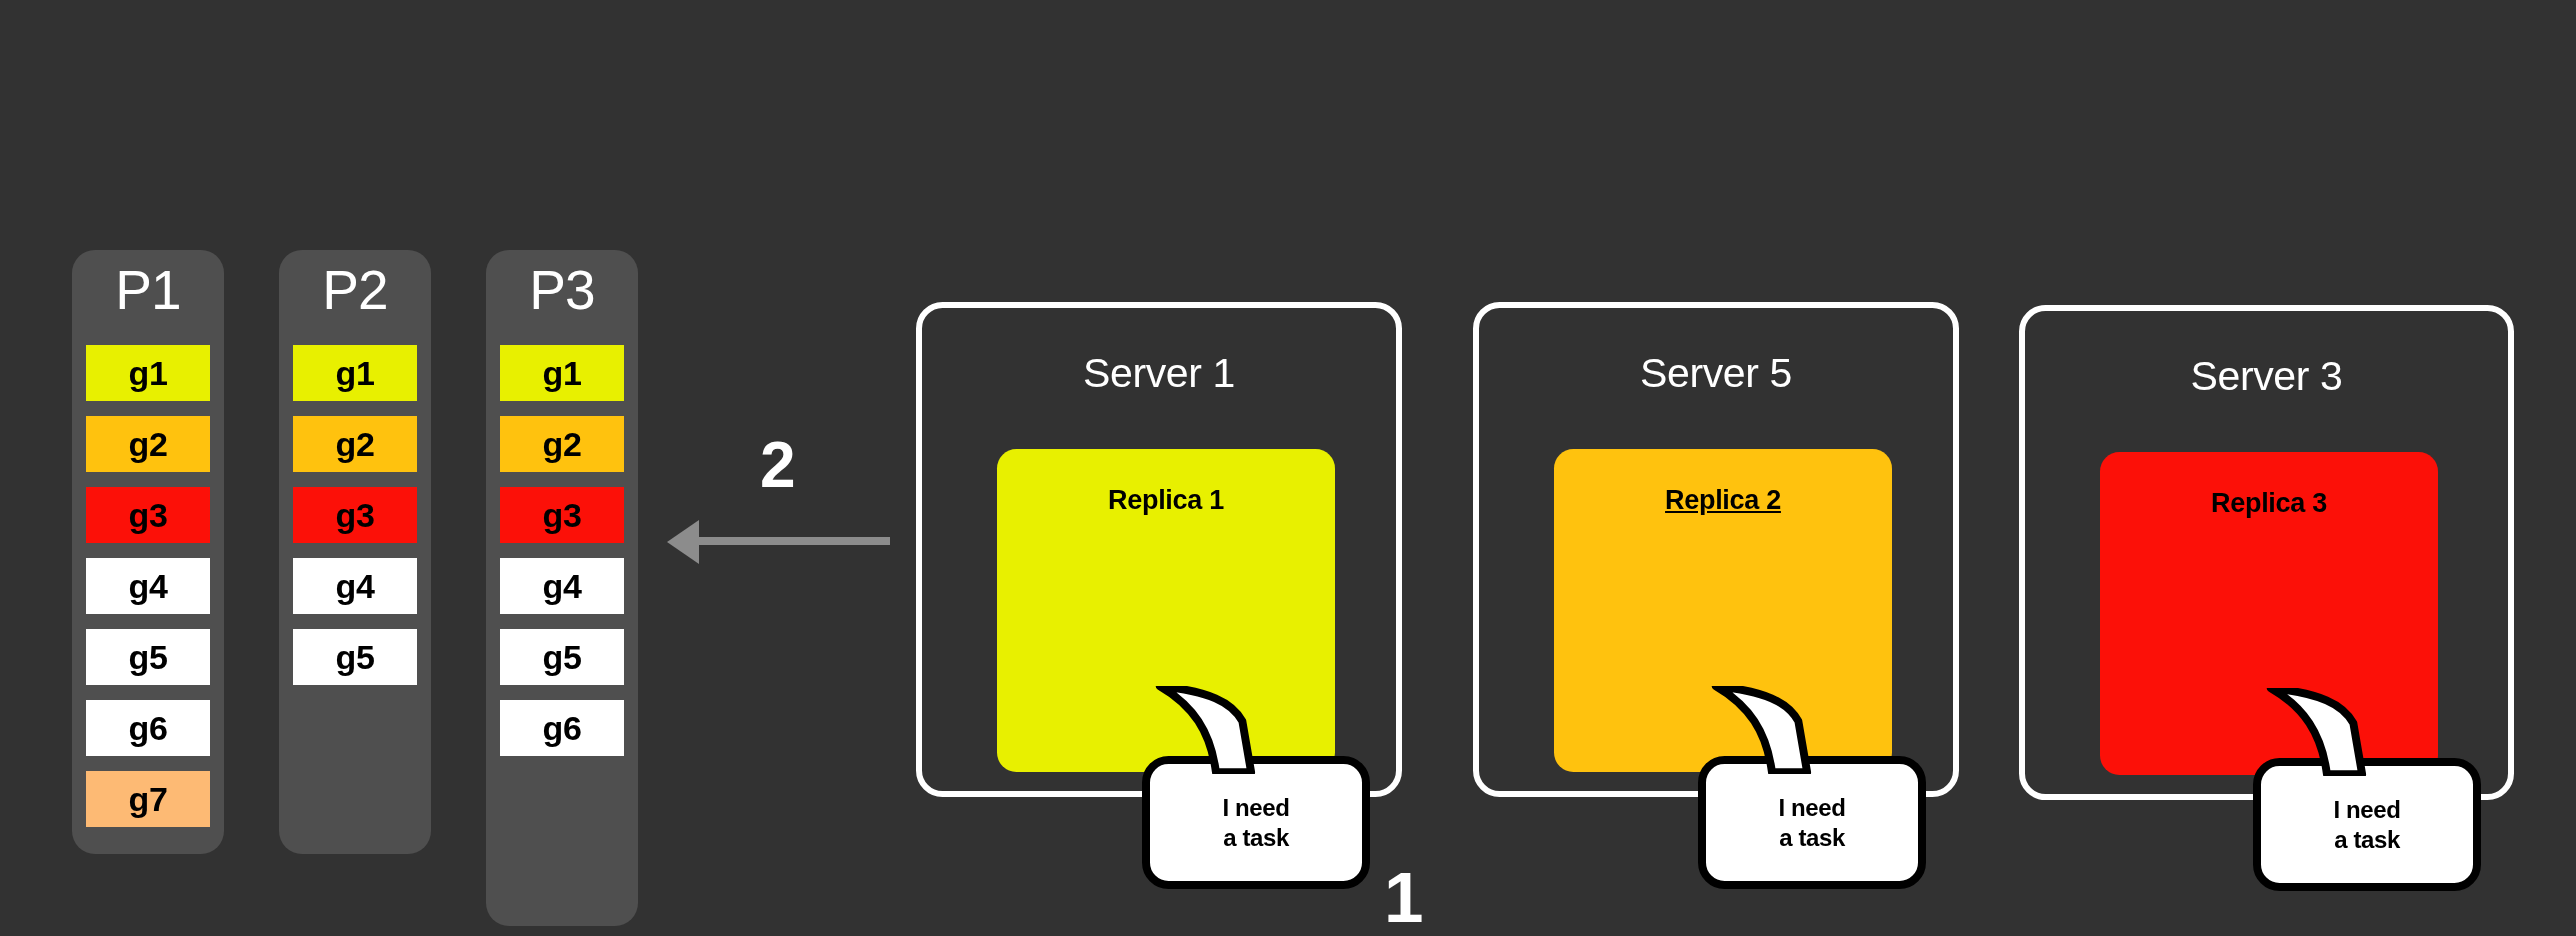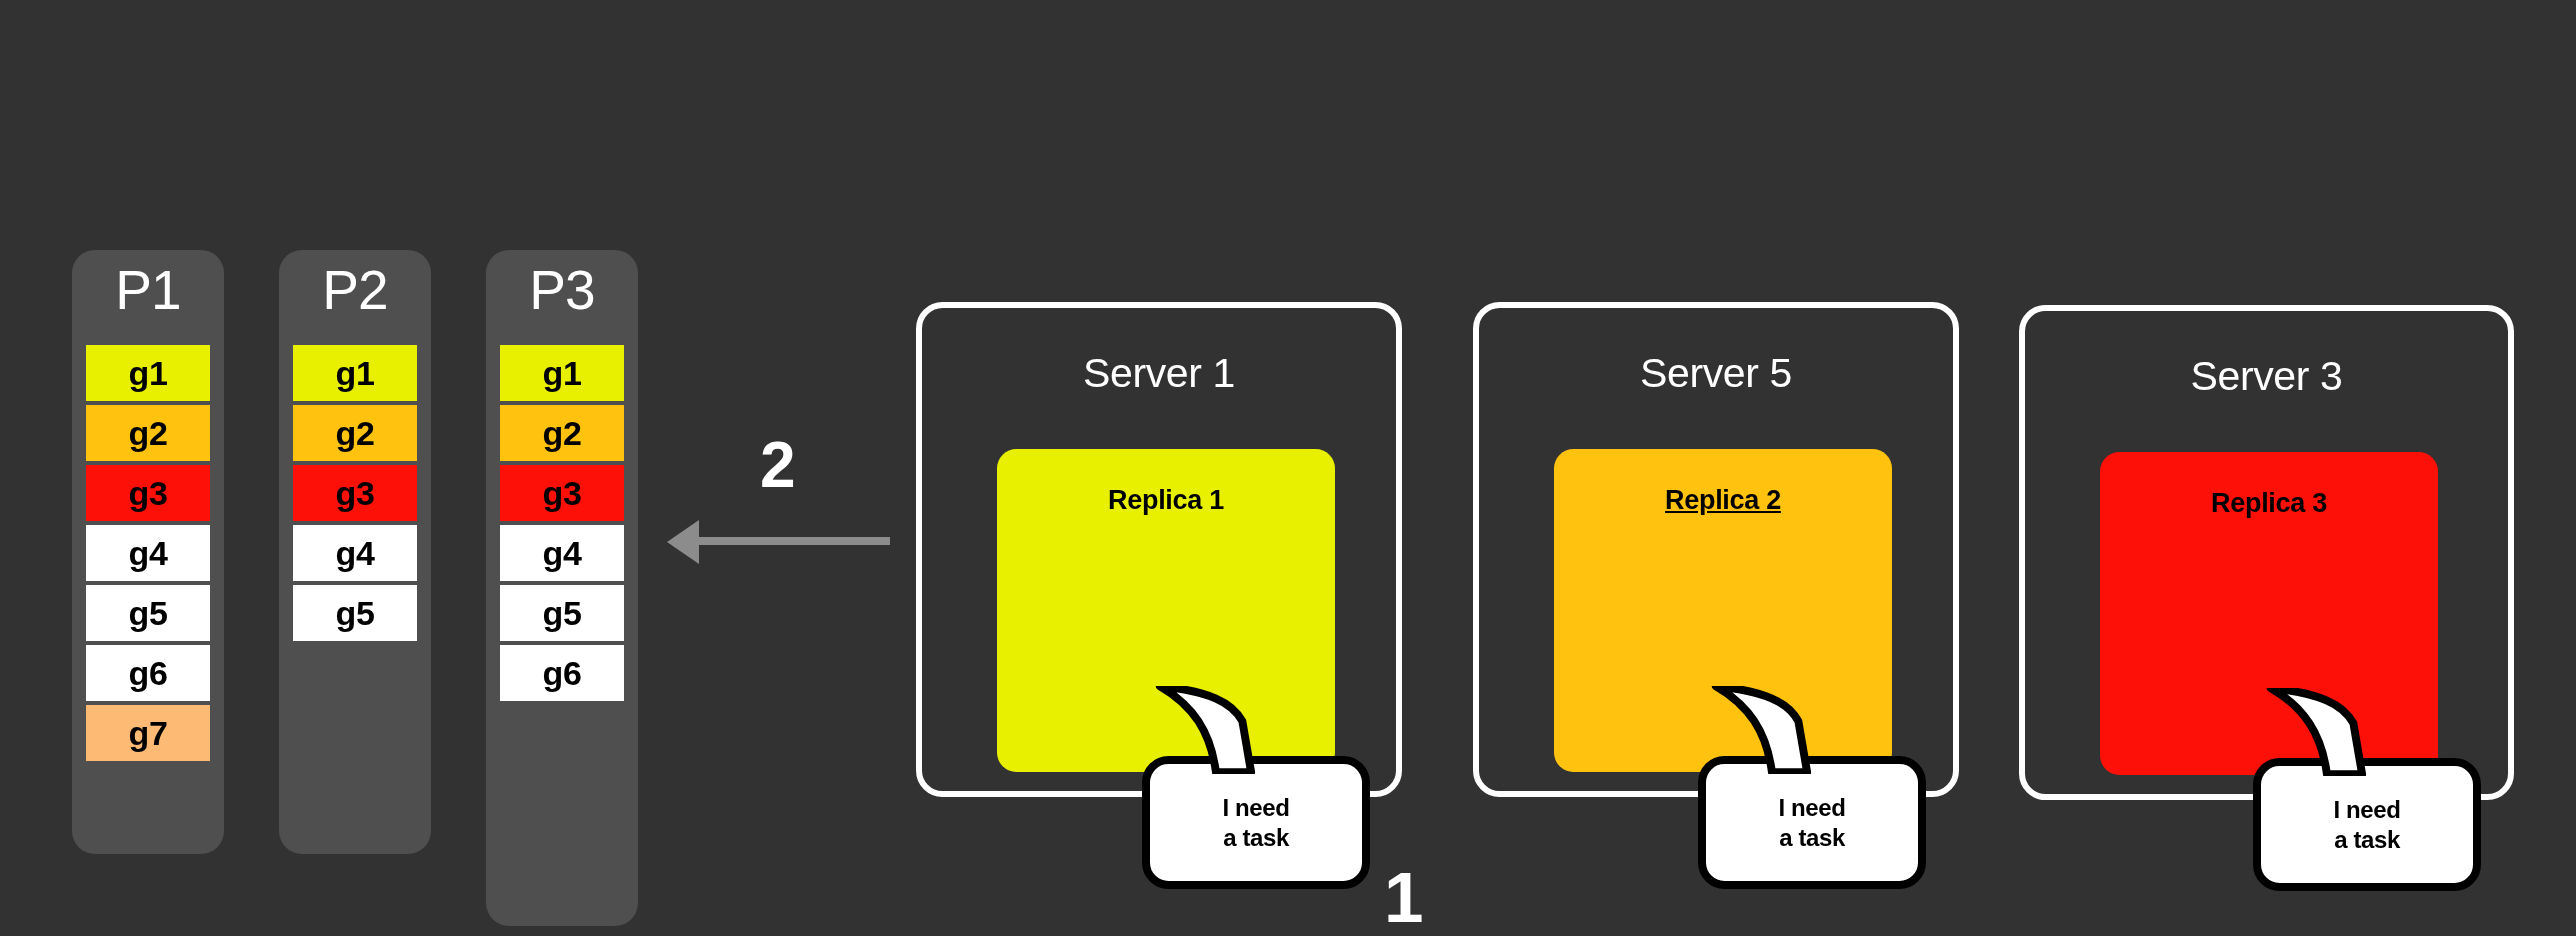--- a/index.html
+++ b/index.html
@@ -43,21 +43,21 @@
     letter-spacing: -0.9px;
     margin-bottom: 23px;
     text-align: left;
   }
 
   .g-list {
     width: 100%;
     display: flex;
     flex-direction: column;
     align-items: center;
-    gap: 4px;
+    gap: 15px;
   }
 
   .g-box {
     width: 124px;
     height: 56px;
     display: flex;
     align-items: center;
     justify-content: center;
     color: #000000;
     font-size: 34px;

